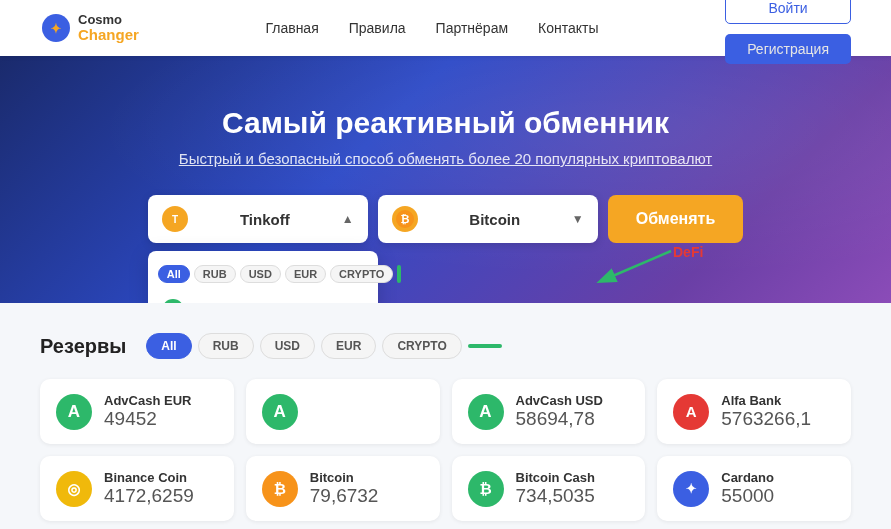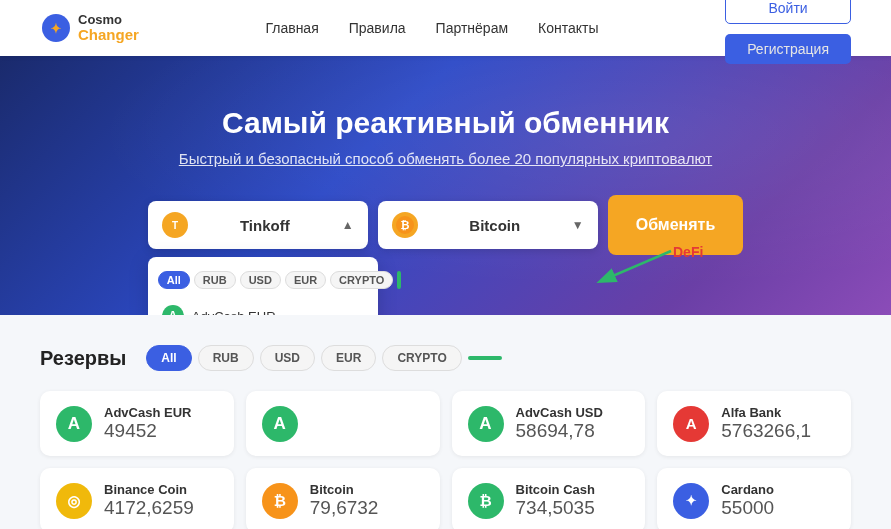--- a/index.html
+++ b/index.html
@@ -55,21 +55,21 @@
       display: flex; align-items: center; gap: 8px;
       height: 48px; width: 220px; cursor: pointer;
       box-shadow: 0 2px 8px rgba(0,0,0,0.15);
       position: relative;
     }
     .exchange-select .coin-icon { width: 26px; height: 26px; border-radius: 50%; display: flex; align-items: center; justify-content: center; font-size: 14px; }
     .exchange-select .select-label { flex: 1; font-weight: 600; font-size: 15px; color: #333; }
     .exchange-select .arrow { color: #666; font-size: 12px; }
     .btn-exchange {
       background: #f5a623; color: #fff; border: none; border-radius: 8px;
-      padding: 0 28px; height: 60px; font-size: 16px; font-weight: 600; cursor: pointer;
+      padding: 0 28px; height: 48px; font-size: 16px; font-weight: 600; cursor: pointer;
     }
 
     
     .dropdown-panel {
       position: absolute; top: 56px; left: 0;
       background: #fff; border-radius: 8px; box-shadow: 0 4px 20px rgba(0,0,0,0.18);
       width: 230px; z-index: 100; padding: 8px 0;
     }
     .dropdown-filters {
       display: flex; gap: 4px; padding: 6px 10px 8px;

